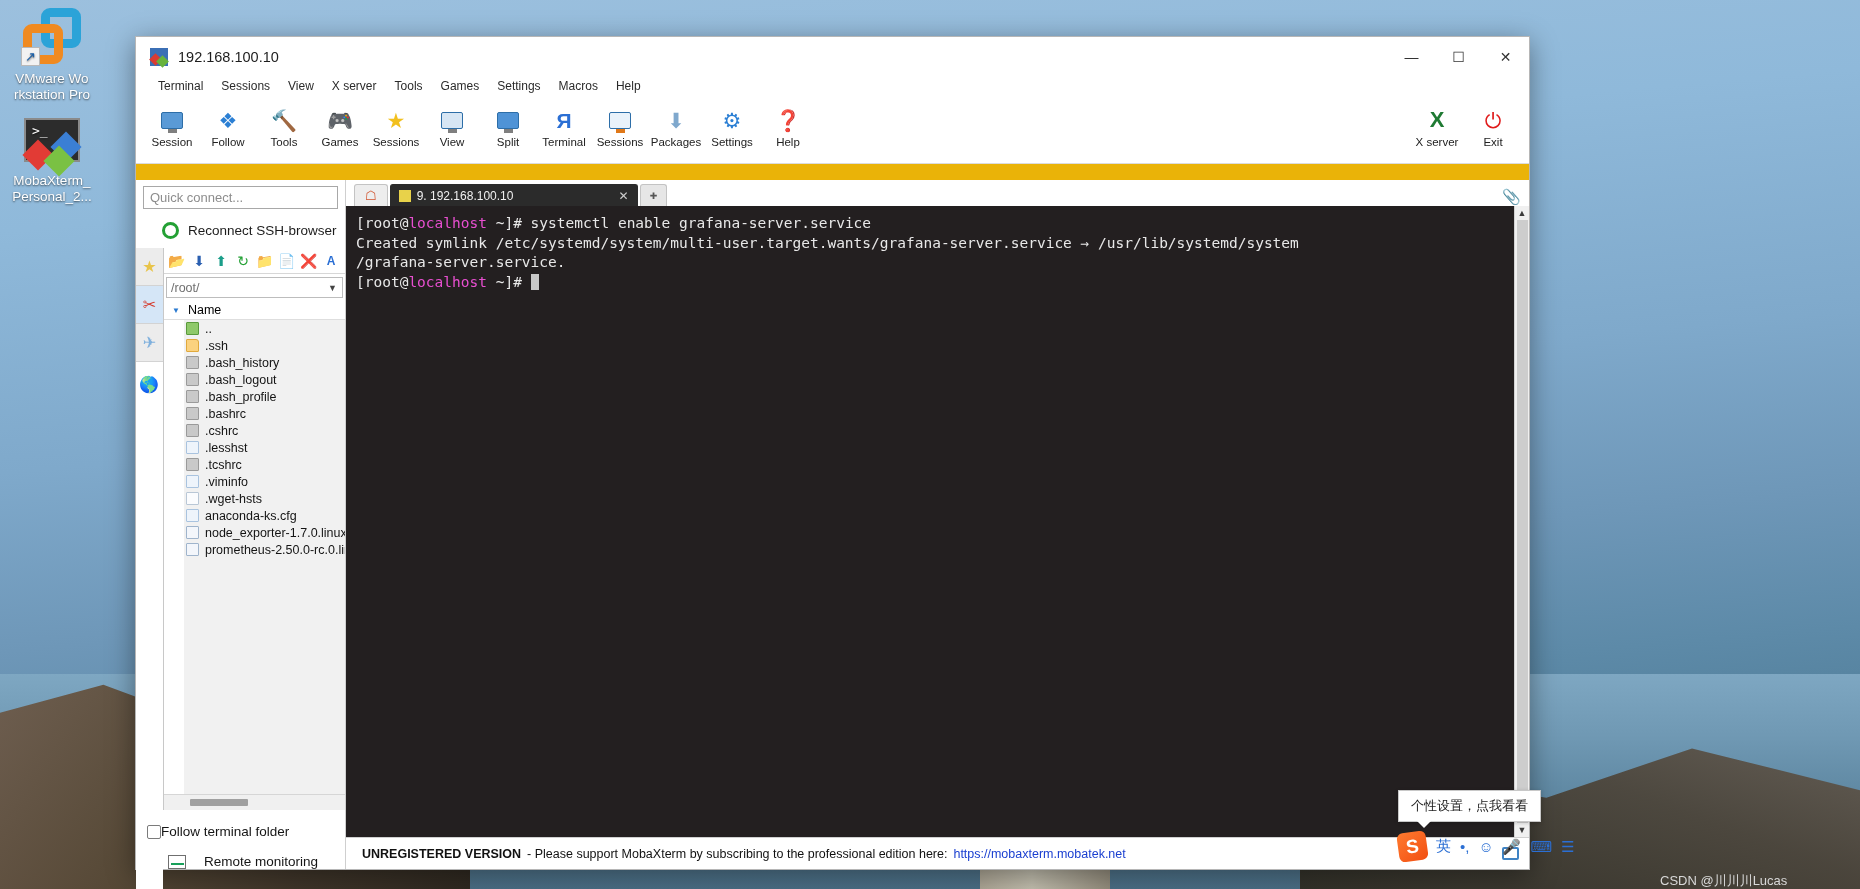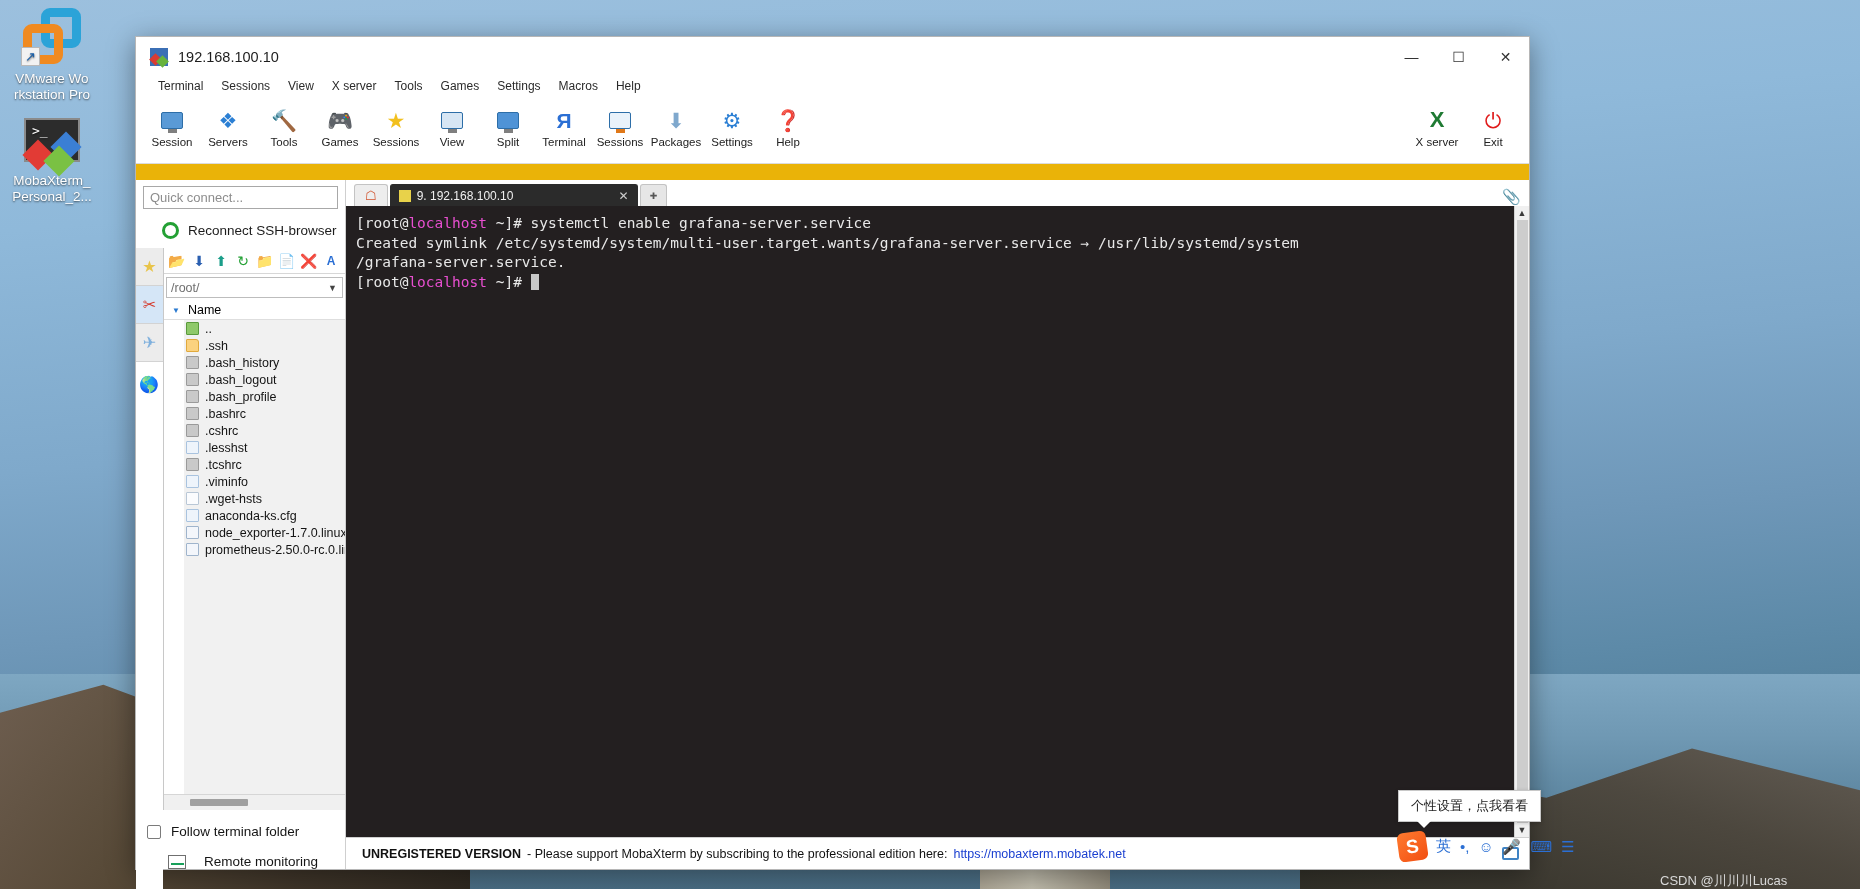--- a/index.html
+++ b/index.html
@@ -112,21 +112,21 @@
      position:relative; white-space:nowrap; }
   .f-ic{ width:13px; height:13px; flex:0 0 13px; border-radius:1px; }
   .f-up{ background:#8fc96a; border:1px solid #5a9a3c; }
   .f-dir{ background:#fbd27f; border:1px solid #e0a93d; border-radius:1px 3px 1px 1px; }
   .f-sh{ background:#c9c9c9; border:1px solid #9a9a9a; }
   .f-txt{ background:#eef4fb; border:1px solid #a9c3df; }
   .f-plain{ background:#fbfcfe; border:1px solid #b9c7d6; }
   .f-arch{ background:#f3f6fb; border:1px solid #9fb4cc; }
   #hscroll-zone{ height:16px; background:#f0f0f0; border-top:1px solid #d6d6d6; display:flex; align-items:center; padding:0 4px; flex:0 0 16px; }
   #hscroll-thumb{ width:58px; height:7px; background:#a0a0a0; border-radius:1px; margin-left:22px; }
-  #follow-row{ display:flex; align-items:center; gap:10px; padding:14px 0 0 11px; font-size:13.5px; color:#151515; flex:0 0 auto; }
+  #follow-row{ display:flex; align-items:center; padding:14px 0 0 11px; font-size:13.5px; color:#151515; flex:0 0 auto; }
   #follow-cb{ width:14px; height:14px; border:1px solid #7b7b7b; background:#fff; border-radius:2px; }
   #remote-row{ display:flex; align-items:center; gap:18px; padding:15px 0 0 32px; font-size:13.5px; color:#151515; flex:0 0 auto; }
   .mini-graph{ width:18px; height:14px; background:#fff; border:1px solid #6f6f6f; position:relative; }
   .mini-graph:after{ content:""; position:absolute; left:2px; top:7px; width:13px; height:2px; background:#18a05a; }
 
   
   #rightpanel{ flex:1; display:flex; flex-direction:column; min-width:0; background:#f0f0f0; }
   #tabstrip{ height:26px; display:flex; align-items:flex-end; gap:2px; padding-left:8px; flex:0 0 26px; background:#fff; }
   .tab{ height:22px; display:flex; align-items:center; gap:6px; padding:0 8px; font-size:12px;
      background:#dedede; border:1px solid #c3c3c3; border-bottom:none; border-radius:3px 3px 0 0; color:#222; }
@@ -223,21 +223,21 @@
     <div class="tb-item">
       <span class="tb-ic">
         <span class="mon-box">
             <span class="mon-stand"></span>
           </span>
       </span>
       <span class="tb-lb">Session</span>
     </div>
     <div class="tb-item">
       <span class="tb-ic" style="color:#2b7fd4;">❖</span>
-      <span class="tb-lb">Servers</span>
+      <span class="tb-lb">Follow</span>
     </div>
     <div class="tb-item">
       <span class="tb-ic" style="color:#d8402f;">🔨</span>
       <span class="tb-lb">Tools</span>
     </div>
     <div class="tb-item">
       <span class="tb-ic" style="color:#6a6a6a;">🎮</span>
       <span class="tb-lb">Games</span>
     </div>
     <div class="tb-item">

